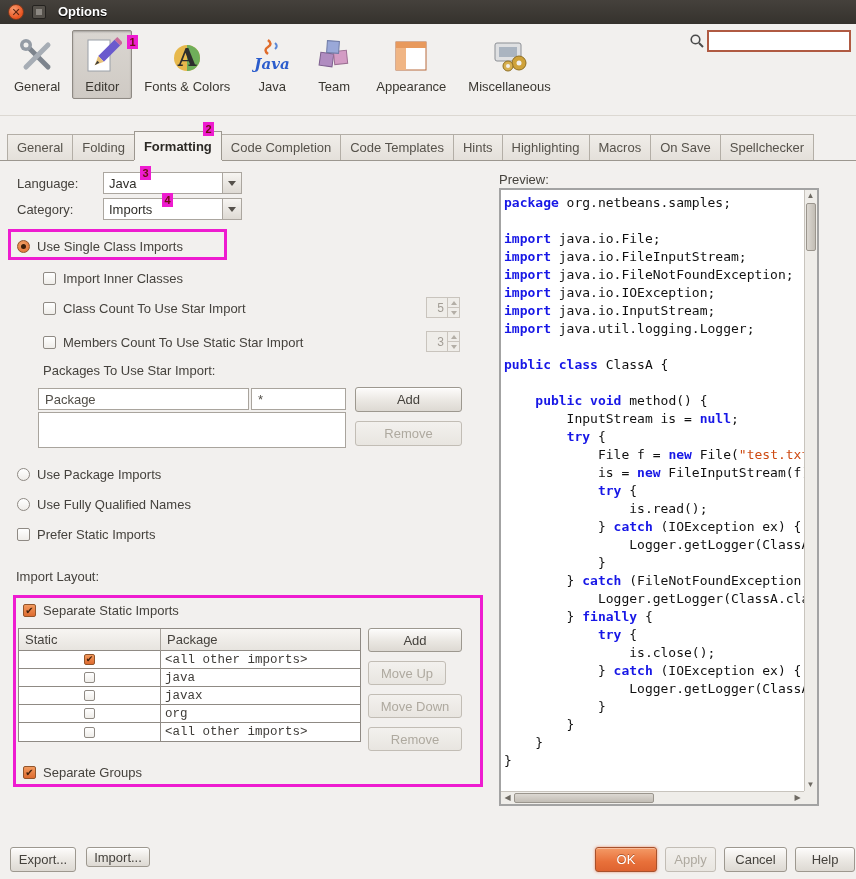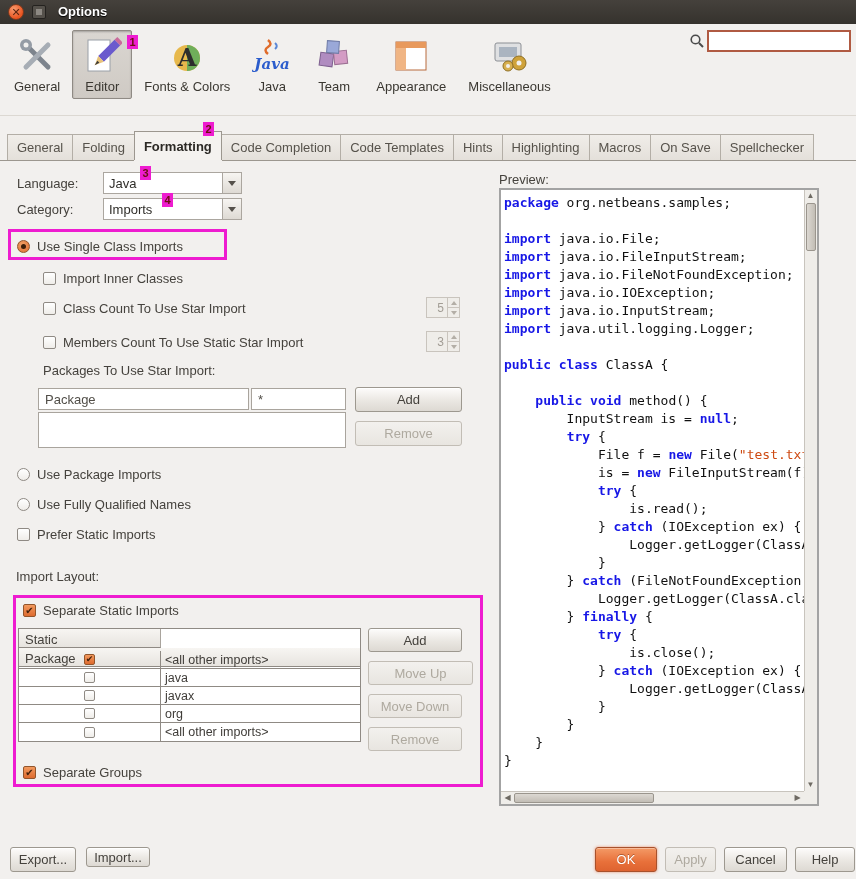--- a/index.html
+++ b/index.html
@@ -76,30 +76,30 @@
   .btn.primary { background:linear-gradient(#F49A66,#E8703A 60%,#DE6330); border-color:#A8512B; color:#FFFFFF;
     text-shadow:0 -1px 0 rgba(90,30,5,.45); box-shadow:inset 0 1px 0 rgba(255,255,255,.35), 0 0 3px rgba(233,84,32,.6); }
 
   
   .field-hdr { position:absolute; height:22px; background:#FFFFFF; border:1px solid #A9A49D;
     font-size:13px; color:#514E48; padding:3px 6px 0; }
   .star-body { position:absolute; background:#FFFFFF; border:1px solid #A9A49D; }
 
   
   .lt { position:absolute; left:18px; top:628px; width:343px; background:#FFFFFF; border:1px solid #8F8A84; }
-  .lt-head { display:flex; height:22px;flex-direction:column; }
+  .lt-head { display:flex; height:22px; }
   .lt-h { background:linear-gradient(#F7F5F2,#E7E4DF); border-right:1px solid #A9A49D; border-bottom:1px solid #8F8A84;
     font-size:13px; color:#45423D; padding:3px 6px 0; }
   .lt-h.c1 { width:142px; }
   .lt-h.c2 { flex:1; border-right:none; }
   .lt-row { display:flex; height:18px; border-bottom:1px solid #8F8A84; }
   .lt-row:last-child { border-bottom:none; }
   .lt-cell { font-size:12.5px; color:#3F3C38; }
   .lt-static { width:142px; border-right:1px solid #8F8A84; display:flex; align-items:center; justify-content:center; }
-  .lt-pkg { flex:1; padding:2px 12px 0 4px; white-space:nowrap; overflow:hidden; }
+  .lt-pkg { flex:1; padding:2px 12px 0 4px; white-space:nowrap; overflow:hidden;font-family:Liberation Mono, monospace; }
 
   
   .preview-label { position:absolute; left:499px; top:172px; font-size:13px; color:#45423D; }
   .preview { position:absolute; left:499px; top:188px; width:320px; height:618px; background:#FFFFFF; border:2px solid #a3a3a3; }
   .code { position:absolute; left:0; top:0; right:13px; bottom:13px; overflow:hidden; padding:4px 0 0 3px; }
   .code-line { height:18px; white-space:pre; font-family:"DejaVu Sans Mono", monospace; font-size:13px; line-height:18px; color:#111111; }
   .tok-k { color:#1717E6; font-weight:bold; }
   .tok-s { color:#CE4A12; }
   .tok-p { color:#111111; }
   .vscroll { position:absolute; top:0; right:0; bottom:13px; width:13px; background:#EFEDE9; border-left:1px solid #C8C4BD; }
@@ -354,21 +354,21 @@
         <div class="lt-row">
           <div class="lt-cell lt-static">
             <span class="cb small"></span>
           </div>
           <div class="lt-cell lt-pkg">&lt;all other imports&gt;</div>
         </div>
       </div>
   </div>
 
   <div class="btn" style="left:368px; top:628px; width:94px; height:24px;">Add</div>
-  <div class="btn disabled" style="left:368px; top:661px; width:105px; height:24px;">Move Up</div>
+  <div class="btn disabled" style="left:368px; top:661px; width:78px; height:24px;">Move Up</div>
   <div class="btn disabled" style="left:368px; top:694px; width:94px; height:24px;text-align:center;">Move Down</div>
   <div class="btn disabled" style="left:368px; top:727px; width:94px; height:24px;">Remove</div>
 
   <div class="abs optrow" style="left:23px; top:764px;">
     <span class="cb checked"></span>
     <span class="opt-label">Separate Groups</span>
   </div>
 
   <div class="preview-label">Preview:</div>
   <div class="preview">

